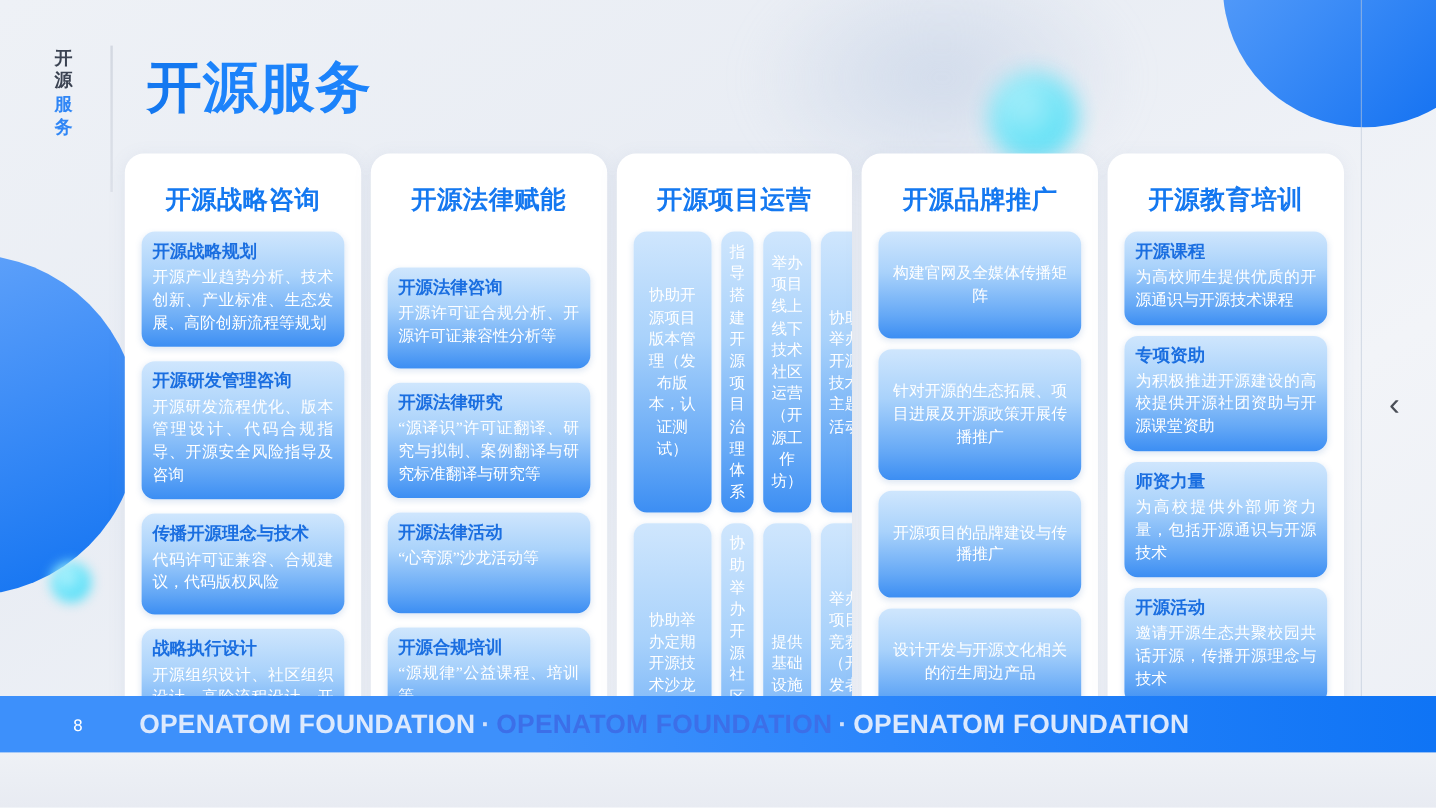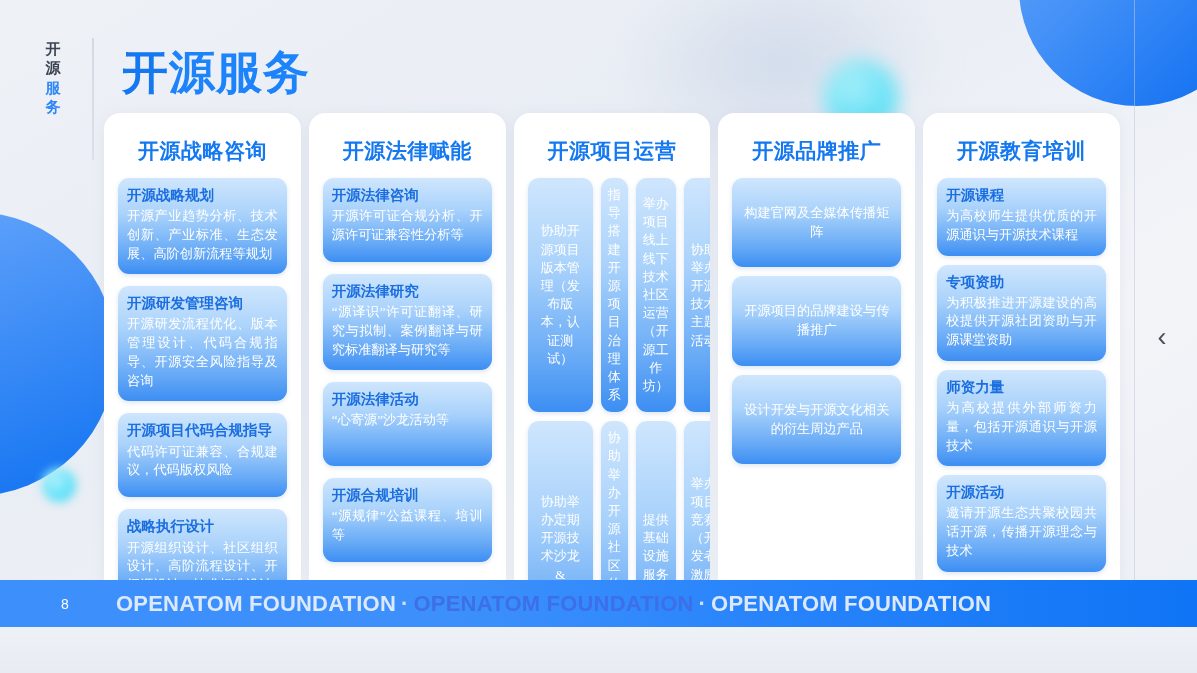--- a/index.html
+++ b/index.html
@@ -83,21 +83,21 @@
     letter-spacing: 1px;
     color: #1478f0;
     z-index: 5;
     white-space: nowrap;
   }
   #page-title .t-alt { color: #1c83fb; }
 
   
   #columns-board {
     position: absolute;
-    left: 104px; top: 113px;
+    left: 104px; top: 128px;
     width: 1016px; height: 468px;
     display: flex;
     gap: 8px;
     z-index: 3;
   }
   .column-card {
     flex: 1 1 0;
     background: #ffffff;
     border-radius: 16px 16px 0 0;
     padding: 24px 14px 0 14px;
@@ -176,21 +176,21 @@
     text-align: center;
     text-align-last: center;
   }
 
   
   .col-brand .item-card { min-height: 68px; display:flex; align-items:center; justify-content:center; }
   .col-brand .item-body { text-align: center; text-align-last: center; }
 
   
   .col-strategy .items-stack { gap: 12px; }
-  .col-legal .items-stack { gap: 12px; }
+  .col-legal .items-stack { gap: 12px; margin-top: 30px; }
   .col-strategy .item-card { min-height: 84px; }
   .col-legal .item-card { min-height: 84px; }
 
   
   #footer-bar {
     position: absolute;
     left: 0; bottom: 46px;
     width: 1197px; height: 47px;
     background: linear-gradient(90deg, #3d90fb 0%, #3d90fb 38%, #2a85fb 62%, #0f74f5 100%);
     display: flex;
@@ -271,21 +271,21 @@
       <div class="items-stack">
         <div class="item-card">
           <div class="item-title">开源战略规划</div>
           <div class="item-body">开源产业趋势分析、技术创新、产业标准、生态发展、高阶创新流程等规划</div>
         </div>
         <div class="item-card">
           <div class="item-title">开源研发管理咨询</div>
           <div class="item-body">开源研发流程优化、版本管理设计、代码合规指导、开源安全风险指导及咨询</div>
         </div>
         <div class="item-card">
-          <div class="item-title">开源项目代码合规指导</div>
+          <div class="item-title">传播开源理念与技术</div>
           <div class="item-body">代码许可证兼容、合规建议，代码版权风险</div>
         </div>
         <div class="item-card">
           <div class="item-title">战略执行设计</div>
           <div class="item-body">开源组织设计、社区组织设计、高阶流程设计、开闭源设计、技术标准设计</div>
         </div>
       </div>
     </div>
     <div class="column-card col-legal">
       <div class="column-title">开源法律赋能</div>
@@ -335,20 +335,23 @@
         <div class="item-card body-only">
           <div class="item-body">举办项目竞赛（开发者激励计划）</div>
         </div>
       </div>
     </div>
     <div class="column-card col-brand">
       <div class="column-title">开源品牌推广</div>
       <div class="items-stack">
         <div class="item-card body-only">
           <div class="item-body">构建官网及全媒体传播矩阵</div>
+        </div>
+        <div class="item-card body-only">
+          <div class="item-body">针对开源的生态拓展、项目进展及开源政策开展传播推广</div>
         </div>
         <div class="item-card body-only">
           <div class="item-body">开源项目的品牌建设与传播推广</div>
         </div>
         <div class="item-card body-only">
           <div class="item-body">设计开发与开源文化相关的衍生周边产品</div>
         </div>
       </div>
     </div>
     <div class="column-card col-education">

